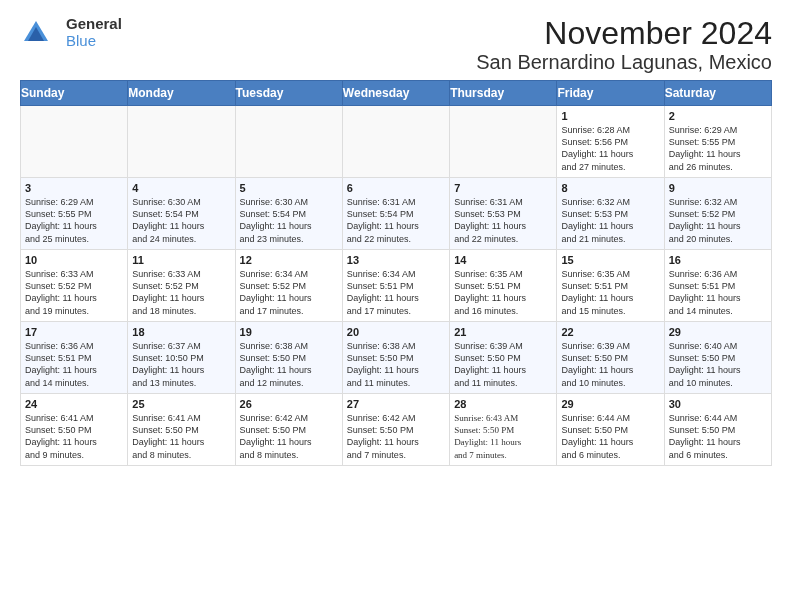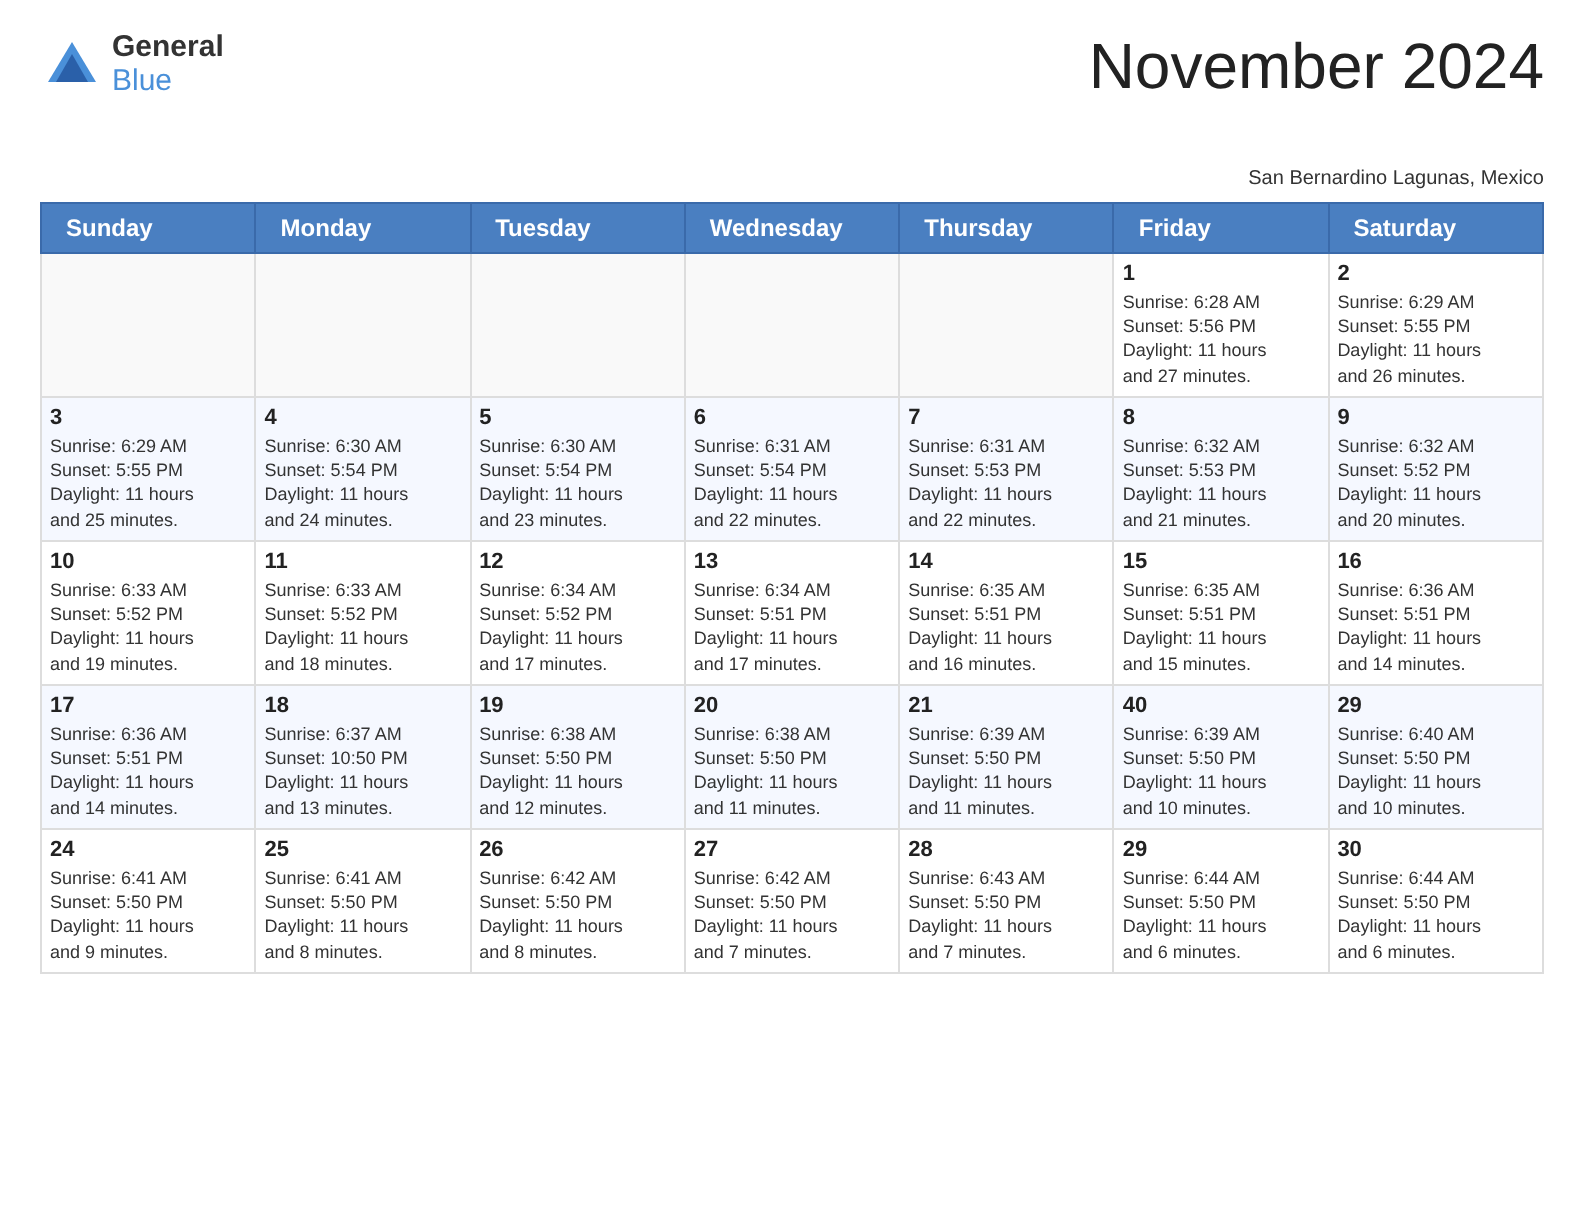--- a/index.html
+++ b/index.html
@@ -16,21 +16,21 @@
     }
     .header-row {
       display: flex;
       align-items: flex-start;
       justify-content: space-between;
       margin-bottom: 6px;
     }
     .logo {
       display: flex;
       align-items: center;
-      gap: 0px;
+      gap: 10px;
     }
     .logo-text {
       display: flex;
       flex-direction: column;
       line-height: 1.1;
     }
     .logo-general {
       font-size: 15px;
       font-weight: bold;
       color: #333;
@@ -48,36 +48,35 @@
     .title-section {
       text-align: right;
     }
     .month-title {
       font-size: 32px;
       font-weight: normal;
       color: #222;
       line-height: 1.1;
     }
     .subtitle {
-      font-size: 10px;
+      font-size: 20px;
       color: #333;
       font-weight: normal;
-      margin-top: 33px;
     }
     table {
       width: 100%;
       border-collapse: collapse;
       table-layout: fixed;
     }
     thead tr th {
       background: #4a7fc1;
       color: #fff;
       font-size: 12px;
       font-weight: bold;
-      padding: 5px 12px;
+      padding: 5px 0;
       text-align: left;
       border: 1px solid #3a6aaa;
     }
     tbody tr td {
       vertical-align: top;
       font-size: 9.5px;
       color: #333;
       padding: 4px 4px 2px 4px;
       border: 1px solid #ddd;
       height: 72px;
@@ -289,21 +288,21 @@
 and 11 minutes.</div>
           </td>
           <td>
             <span class="day-num">21</span>
             <div class="day-info" style="white-space: pre-line;">Sunrise: 6:39 AM
 Sunset: 5:50 PM
 Daylight: 11 hours
 and 11 minutes.</div>
           </td>
           <td>
-            <span class="day-num">40</span>
+            <span class="day-num">22</span>
             <div class="day-info" style="white-space: pre-line;">Sunrise: 6:39 AM
 Sunset: 5:50 PM
 Daylight: 11 hours
 and 10 minutes.</div>
           </td>
           <td>
             <span class="day-num">29</span>
             <div class="day-info" style="white-space: pre-line;">Sunrise: 6:40 AM
 Sunset: 5:50 PM
 Daylight: 11 hours
@@ -334,21 +333,21 @@
           </td>
           <td>
             <span class="day-num">27</span>
             <div class="day-info" style="white-space: pre-line;">Sunrise: 6:42 AM
 Sunset: 5:50 PM
 Daylight: 11 hours
 and 7 minutes.</div>
           </td>
           <td>
             <span class="day-num">28</span>
-            <div class="day-info" style="white-space: pre-line;">Sunrise: 6:43 AM
+            <div class="day-info" style="white-space: pre-line; font-family: Liberation Serif, serif;">Sunrise: 6:43 AM
 Sunset: 5:50 PM
 Daylight: 11 hours
 and 7 minutes.</div>
           </td>
           <td>
             <span class="day-num">29</span>
             <div class="day-info" style="white-space: pre-line;">Sunrise: 6:44 AM
 Sunset: 5:50 PM
 Daylight: 11 hours
 and 6 minutes.</div>

